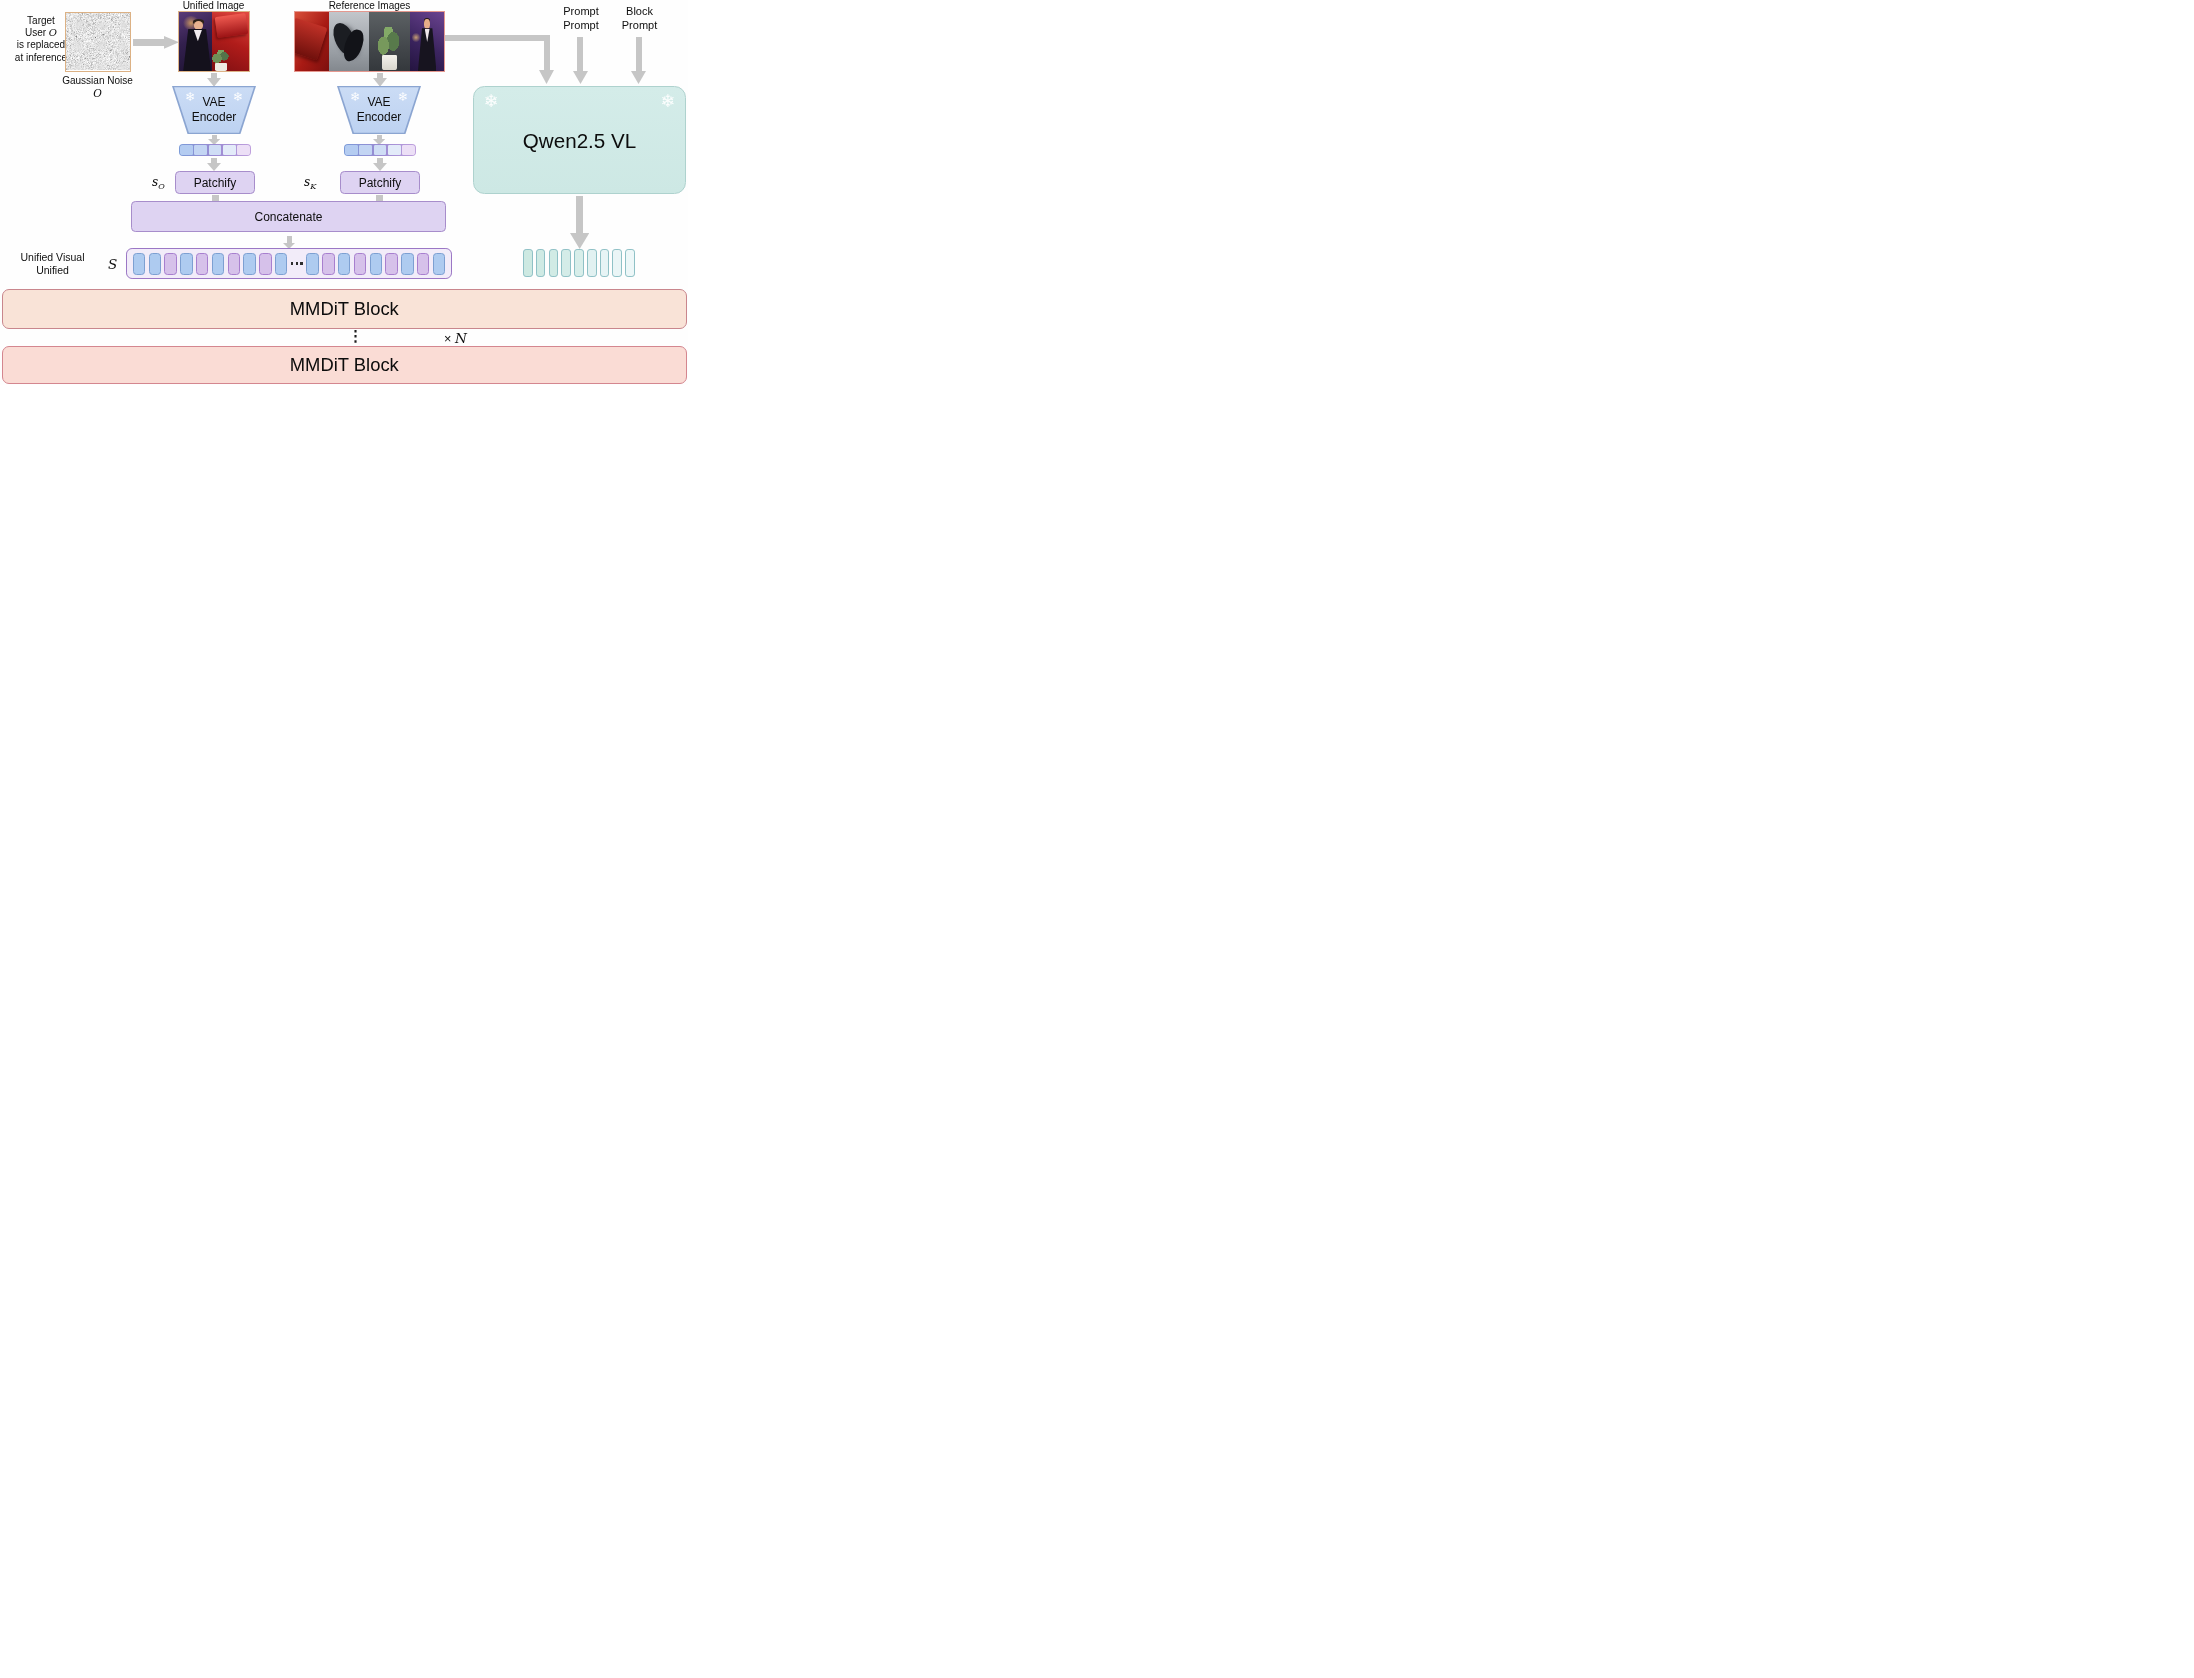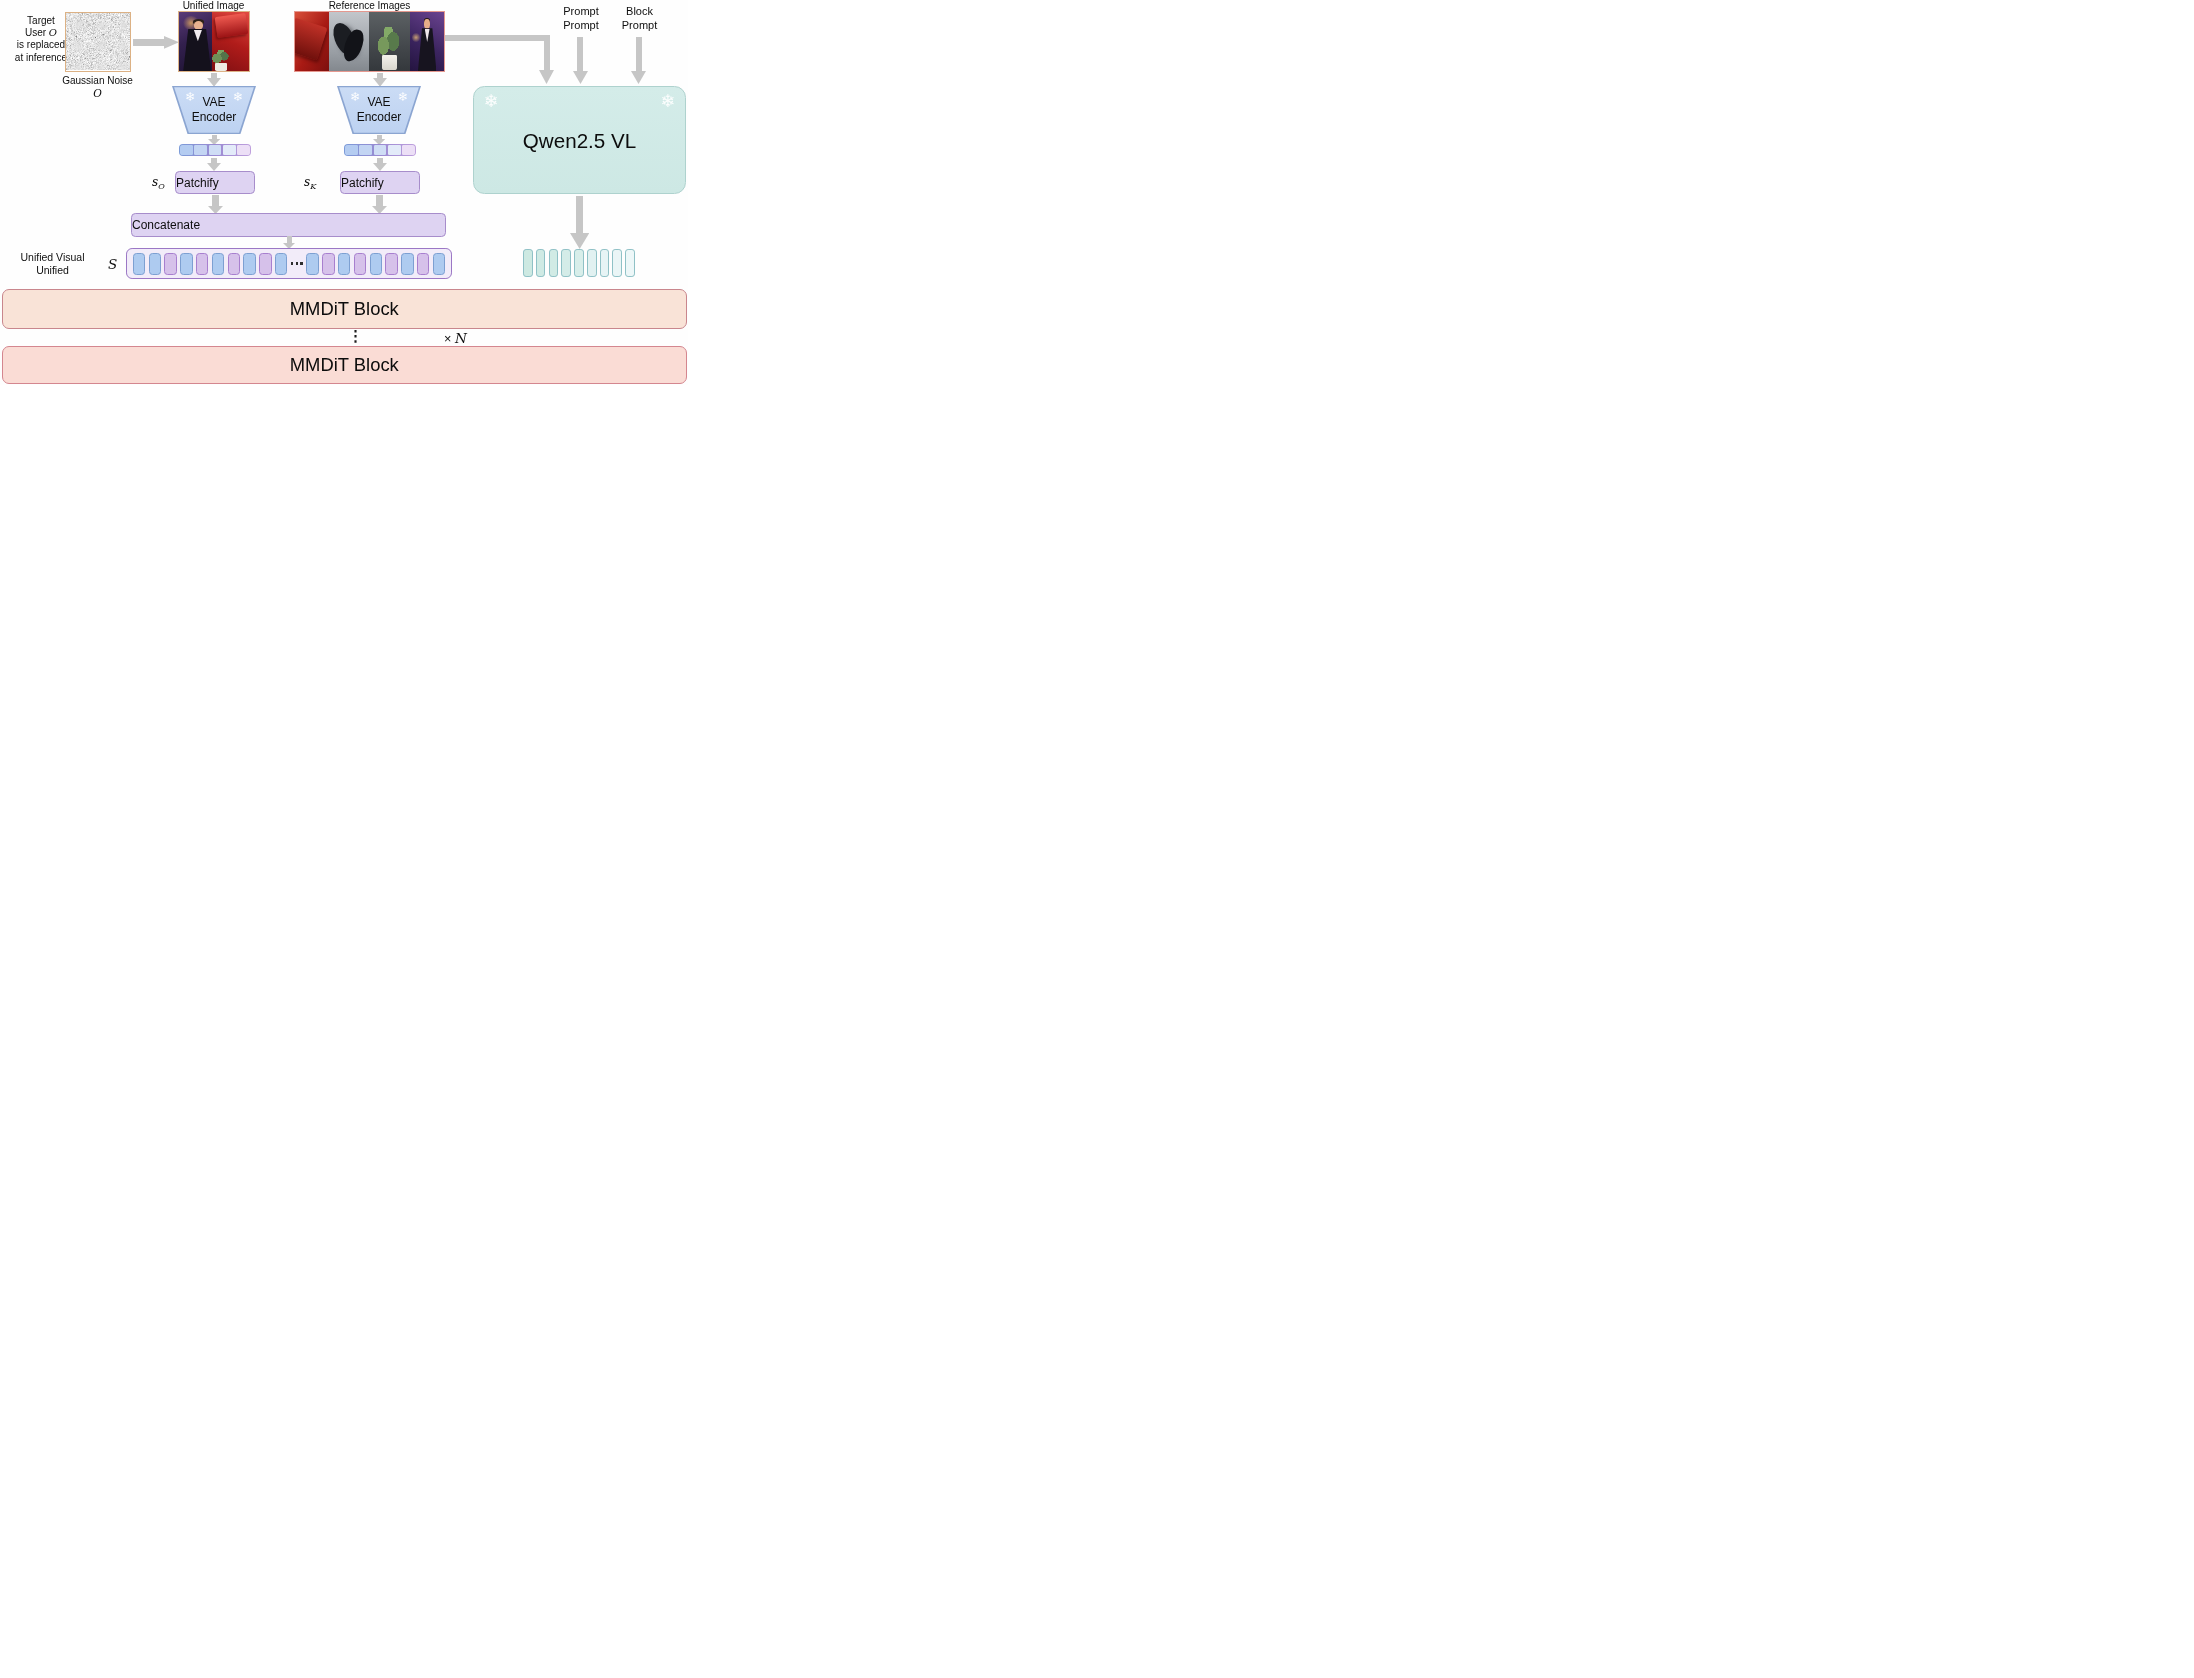--- a/index.html
+++ b/index.html
@@ -60,21 +60,21 @@
   .flake{position:absolute;color:#fff;opacity:.95}
 
   
   .lat{position:absolute;border-radius:4px;background:linear-gradient(90deg,#7b9bd8,#9a8ad2,#bfa0dd);padding:1.3px;display:flex;gap:1.3px;box-sizing:border-box}
   .lat .tk{flex:1;border-radius:1.3px}
   .lat .tk:first-child{border-radius:2.6px 1.3px 1.3px 2.6px}
   .lat .tk:last-child{border-radius:1.3px 2.6px 2.6px 1.3px}
 
   
   .pbox{position:absolute;background:#ded3f2;border:1.3px solid #a78dcb;border-radius:4.4px;box-sizing:border-box;
-        display:flex;align-items:center;justify-content:flex-start;font-size:12px}
+        display:flex;align-items:center;justify-content:center;font-size:12px}
 
   
   #seq{position:absolute;background:#f2ecf9;border:1.5px solid #9b77c5;border-radius:6.1px;box-sizing:border-box;
        display:flex;align-items:center;justify-content:center;gap:3.5px;padding:0 4.4px}
   .stk{width:12.3px;height:22px;border-radius:3.5px;box-sizing:border-box;flex:0 0 auto}
   .stk-blue{background:#aecbf0;border:1.1px solid #7da0d2}
   .stk-purple{background:#d6c1ea;border:1.1px solid #a87fcf}
   .seq-dots{display:flex;gap:2.2px;align-items:center;flex:0 0 auto}
   .seq-dots i{width:2.6px;height:2.6px;background:#2e2e2e;display:block}
 
@@ -223,21 +223,21 @@
   </div>
   <div class="pbox" style="left:340px;top:171px;width:80px;height:23px">
     <span>Patchify</span>
   </div>
 
   <div class="sh" style="left:212px;top:195px;width:6.6px;height:11px"></div>
   <div class="hd-d" style="left:208px;top:206px;width:15px;height:8px"></div>
   <div class="sh" style="left:376px;top:195px;width:6.6px;height:11px"></div>
   <div class="hd-d" style="left:372px;top:206px;width:15px;height:8px"></div>
 
-  <div class="pbox" style="left:131px;top:213px;width:315px;height:24px">
+  <div class="pbox" style="left:131px;top:201px;width:315px;height:31px">
     <span>Concatenate</span>
   </div>
 
   <div class="sh" style="left:287px;top:236px;width:4.8px;height:6.6px"></div>
   <div class="hd-d" style="left:283px;top:243px;width:12px;height:6.1px"></div>
 
   <div class="lbl" style="left:0px;top:251px;width:105px;font-size:10.5px">
     <div>Unified Visual</div>
       <div>Unified</div>
   </div>

